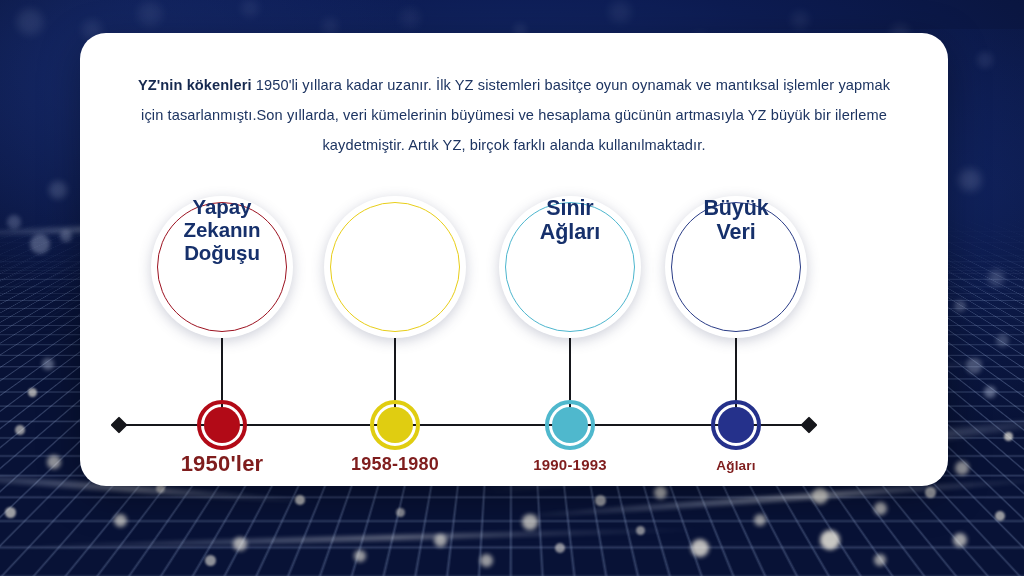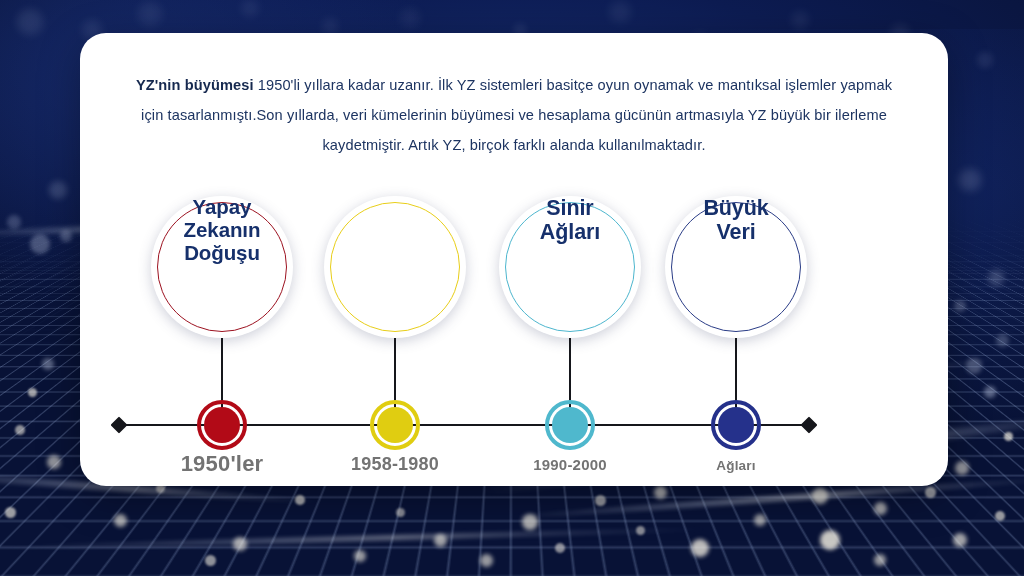--- a/index.html
+++ b/index.html
@@ -161,21 +161,21 @@
     width:36px; height:36px; border-radius:50%;
     background:var(--c);
   }
   .marker.m1 { left:117px; --c:#b20a17; }
   .marker.m2 { left:290px; --c:#e0cd11; }
   .marker.m3 { left:465px; --c:#4fb8cd; }
   .marker.m4 { left:631px; --c:#25318b; }
 
   .tl-label {
     position:absolute;
-    color:#737373;
+    color:#7f1d1d;
     font-weight:700;
     text-align:center;
     letter-spacing:.2px;
   }
   .tl-label.t1 { left:62px;  top:418px; width:160px; font-size:22px; }
   .tl-label.t2 { left:240px; top:421px; width:150px; font-size:18px; }
   .tl-label.t3 { left:420px; top:423px; width:140px; font-size:15px; }
   .tl-label.t4 { left:590px; top:425px; width:132px; font-size:13.5px; }
 </style>
 </head>
@@ -248,21 +248,21 @@
       <div class="bokeh" style="left:479.5px;top:553.5px;width:13px;height:13px;background:rgba(255,250,235,0.58);filter:blur(2px);"></div>
       <div class="bokeh" style="left:555px;top:543px;width:10px;height:10px;background:rgba(255,250,235,0.52);filter:blur(1px);"></div>
       <div class="bokeh" style="left:635.5px;top:525.5px;width:9px;height:9px;background:rgba(255,250,235,0.5);filter:blur(1px);"></div>
       <div class="bokeh" style="left:874px;top:554px;width:12px;height:12px;background:rgba(255,250,235,0.58);filter:blur(2px);"></div>
     </div>
 </div>
 
 <div id="card">
 
   <p id="intro">
-    <b>YZ'nin büyümesi</b><span> 1950'li yıllara kadar uzanır. İlk YZ sistemleri basitçe oyun oynamak ve mantıksal işlemler yapmak için tasarlanmıştı.Son yıllarda, veri kümelerinin büyümesi ve hesaplama gücünün artmasıyla YZ büyük bir ilerleme kaydetmiştir. Artık YZ, birçok farklı alanda kullanılmaktadır.</span>
+    <b>YZ'nin kökenleri</b><span> 1950'li yıllara kadar uzanır. İlk YZ sistemleri basitçe oyun oynamak ve mantıksal işlemler yapmak için tasarlanmıştı.Son yıllarda, veri kümelerinin büyümesi ve hesaplama gücünün artmasıyla YZ büyük bir ilerleme kaydetmiştir. Artık YZ, birçok farklı alanda kullanılmaktadır.</span>
   </p>
 
   <div class="node n1" style="--ring: #9c1220;">
     <div class="ring"></div>
     <div class="label">Yapay
 Zekanın
 Doğuşu</div>
   </div>
   <div class="node n2" style="--ring: #e8ce18;">
     <div class="ring"></div>
@@ -295,16 +295,16 @@
   </div>
   <div class="marker m3" style="--c: #4fb8cd;">
     <div class="dot"></div>
   </div>
   <div class="marker m4" style="--c: #25318b;">
     <div class="dot"></div>
   </div>
 
   <div class="tl-label t1">1950'ler</div>
   <div class="tl-label t2">1958-1980</div>
-  <div class="tl-label t3">1990-2000</div>
+  <div class="tl-label t3">1990-1993</div>
   <div class="tl-label t4">Ağları</div>
 
 </div>
 
 </body></html>

